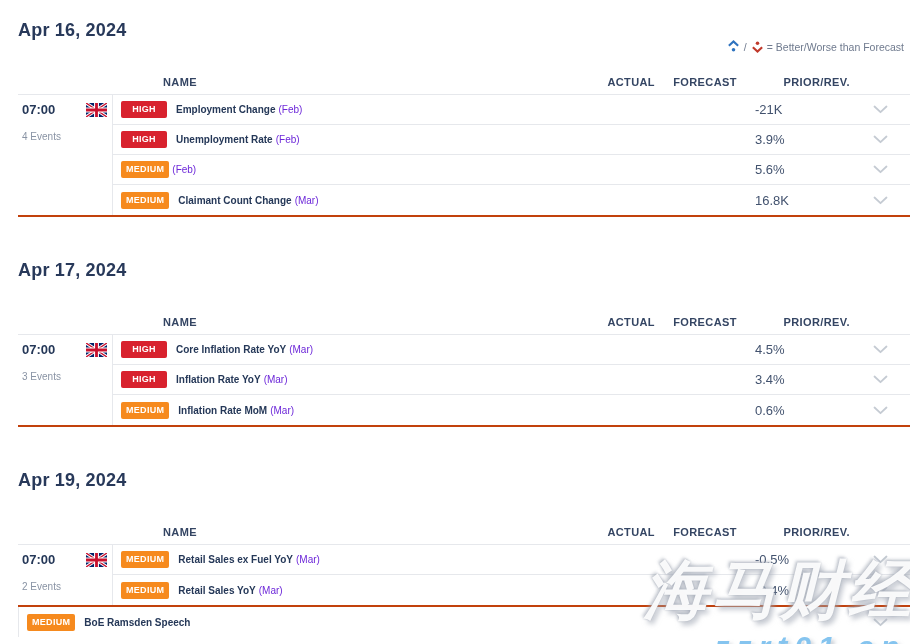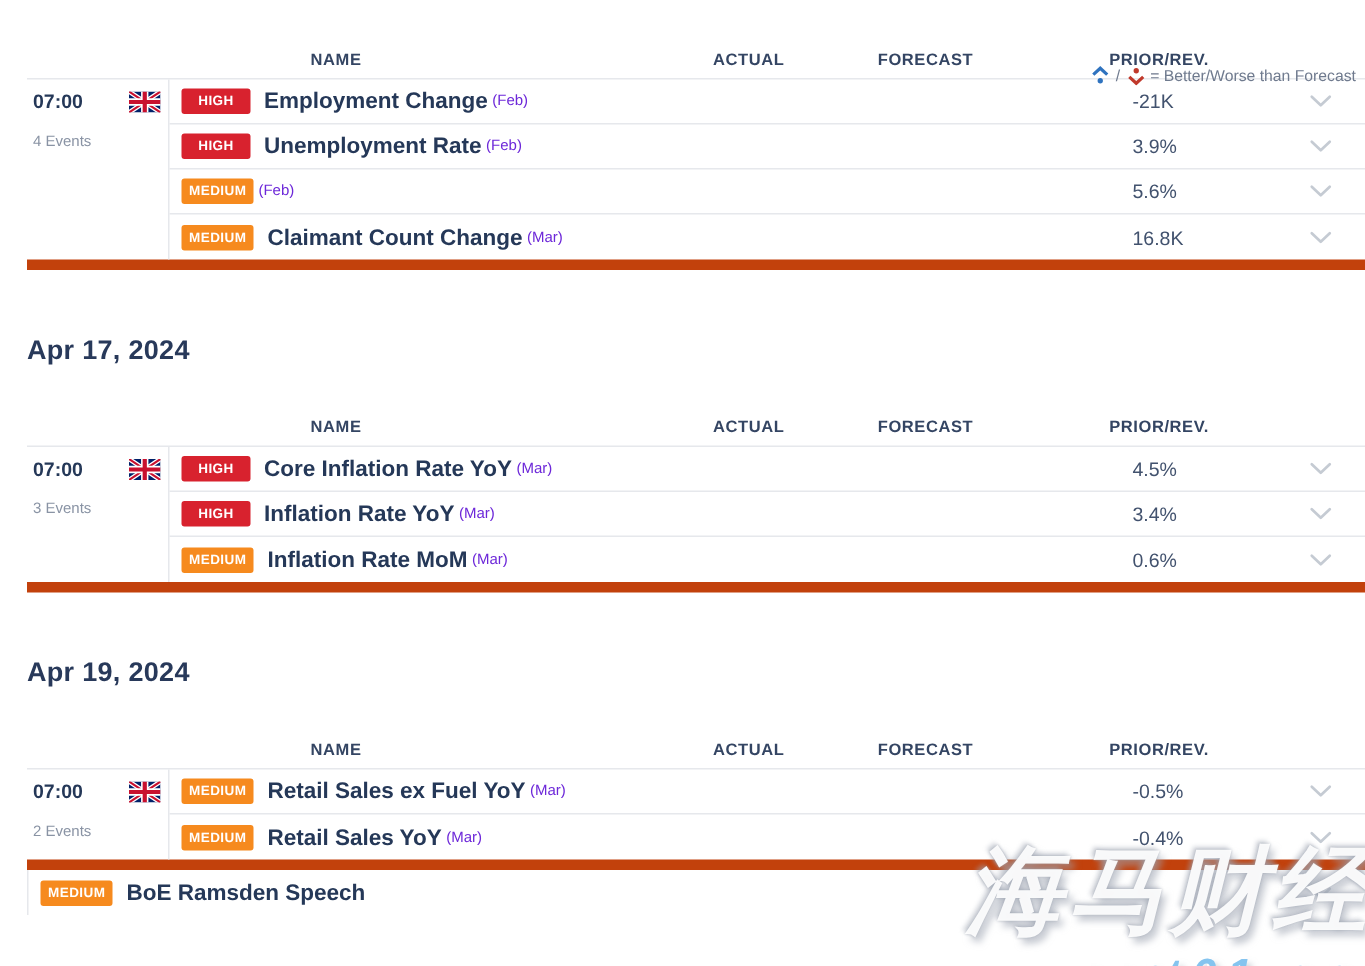--- a/index.html
+++ b/index.html
@@ -22,47 +22,47 @@
 
   
   .section { margin:41px 0 0 18px; width:892px; }
   .section:first-child { margin-top:18px; }
   .date-heading {
     font-size:18px; font-weight:bold; color:#28395a; line-height:24px;
     letter-spacing:.2px;
   }
   .table-head {
     display:flex; align-items:flex-end; margin-top:22px; height:31px;
-    border-bottom:1px solid #e6e8ec; padding-bottom:6px;gap:44px;
+    border-bottom:1px solid #e6e8ec; padding-bottom:6px;
   }
   .table-head > div { font-size:11px; font-weight:bold; color:#344563; letter-spacing:.4px; }
   .h-time { width:94px; }
   .h-name { flex:1; padding-left:51px; }
   .h-actual   { width:100px; text-align:right; }
   .h-forecast { width:100px; text-align:center; }
   .h-prior    { width:95px;  text-align:right; }
   .h-chev     { width:60px; }
 
-  .group { display:flex; border-bottom:7px solid #c2410c; }
+  .group { display:flex; border-bottom:2px solid #c2410c; }
   .section:last-child .group:last-child { border-bottom:none; }
   .time-col {
     width:94px; padding:7px 5px 0 4px;
     display:flex; justify-content:space-between; align-items:flex-start;
   }
   .time-txt .t { font-size:13px; font-weight:bold; color:#253858; line-height:15px; }
   .time-txt .c { font-size:10px; color:#8993a4; margin-top:14px; }
   .flag { margin-top:1px; line-height:0; }
   .rows-col { flex:1; border-left:1px solid #e6e8ec; }
   .event-row { display:flex; align-items:center; height:30px; padding-left:8px; }
   .event-row:not(:last-child) { border-bottom:1px solid #e6e8ec; }
   .badge {
     min-width:46px; text-align:center; color:#fff; font-size:9px; font-weight:bold;
     letter-spacing:.3px; padding:4px 5px; border-radius:2px; line-height:9px;
   }
-  .ev-name { margin-left:9px; font-size:15px; font-weight:bold; color:#253858; white-space:nowrap; }
+  .ev-name { margin-left:9px; font-size:10px; font-weight:bold; color:#253858; white-space:nowrap; }
   .ev-period { font-weight:normal; color:#6d28d9; margin-left:3px; font-size:10px; white-space:nowrap; }
   .spacer { flex:1; }
   .cell-actual, .cell-forecast { width:100px; text-align:center; font-size:13px; color:#42526e; }
   .cell-prior { width:95px; font-size:13px; color:#42526e; }
   .cell-chev { width:60px; display:flex; justify-content:center; }
   .chev-btn { background:none; border:none; cursor:pointer; padding:2px; line-height:0; }
 
   
   .watermark { position:absolute; pointer-events:none; right:0; bottom:0; text-align:right; }
   .wm-cn {
@@ -94,20 +94,21 @@
       <svg width="13" height="13" viewBox="0 0 14 14">
         <circle cx="7" cy="3.4" r="1.9" fill="#c0392b"></circle>
         <path d="M2 7.8 L7 12.4 L12 7.8" stroke="#c0392b" stroke-width="2.3" fill="none"></path>
       </svg>
     </span>
     <span>= Better/Worse than Forecast</span>
   </div>
 
   <div id="calendar">
   <div class="section">
+    <div class="date-heading">Apr 16, 2024</div>
     <div class="table-head">
       <div class="h-time"></div>
       <div class="h-name">NAME</div>
       <div class="h-actual">ACTUAL</div>
       <div class="h-forecast">FORECAST</div>
       <div class="h-prior">PRIOR/REV.</div>
       <div class="h-chev"></div>
     </div>
     <div>
   <div class="group">

